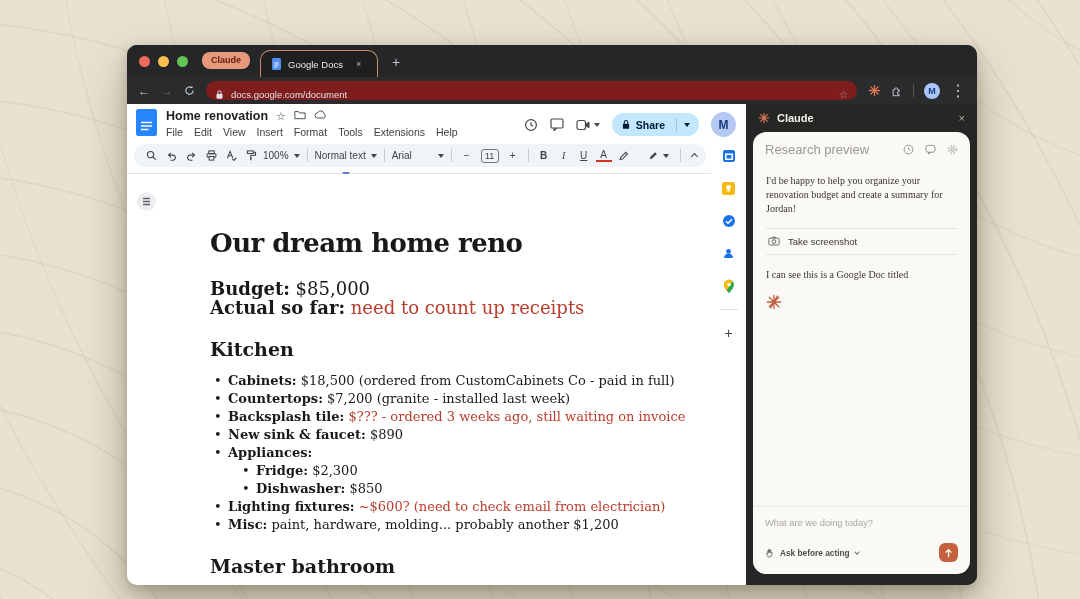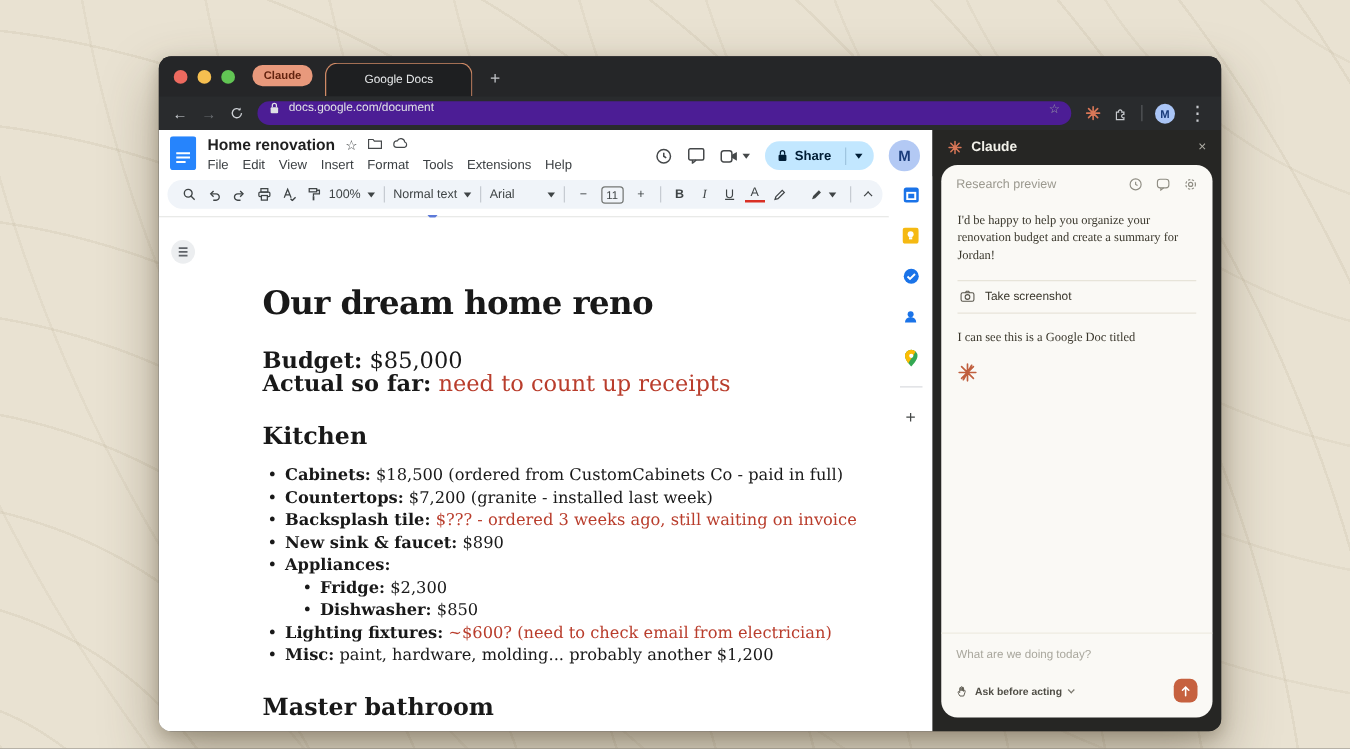--- a/index.html
+++ b/index.html
@@ -24,29 +24,29 @@
   }
   
   .tabstrip { height:32px; background:#252628; display:flex; align-items:flex-end; padding:0 10px; flex:none; }
   .traffic { display:flex; gap:8px; align-items:center; margin:0 14px 10px 2px; }
   .light { width:11px; height:11px; border-radius:50%; }
   .light.red{background:#ed6a5f}.light.yellow{background:#f6bf50}.light.green{background:#62c554}
   .claude-pill { background:#e8997c; color:#63230f; font-size:9px; font-weight:bold; padding:3px 9px 4px; border-radius:8px; margin:0 10px 8px 0; }
   .tab {
     height:27px; display:flex; align-items:center; gap:7px; background:#1e1f21;
     border:1.5px solid #d08a66; border-bottom:none; border-radius:10px 10px 0 0;
-    padding:0 11px; color:#e6e8ea; font-size:9.5px; min-width:118px;flex-direction:column;
+    padding:0 11px; color:#e6e8ea; font-size:9.5px; min-width:118px;
   }
   .tab-close { color:#b7babd; font-size:9px; margin-left:6px; }
   .newtab { color:#c0c3c7; font-size:14px; margin:0 0 7px 14px; }
   
   .navbar { height:27px; background:#292b2d; display:flex; align-items:center; padding:0 11px; gap:11px; flex:none; }
   .nav-arrow { color:#cdd1d5; font-size:12px; line-height:1; }
   .nav-arrow.dim { color:#686b6f; }
-  .urlbox { flex:1; height:19px; background:#4c1d95; border-radius:10px; display:flex; align-items:flex-start; padding:0 9px; gap:7px; color:#dfe1e5; font-size:9.5px; }
+  .urlbox { flex:1; height:19px; background:#7f1d1d; border-radius:10px; display:flex; align-items:flex-end; padding:0 9px; gap:7px; color:#dfe1e5; font-size:9.5px; }
   .url-star { margin-left:auto; color:#9ba0a5; font-size:10px; }
   .nav-right { display:flex; align-items:center; gap:10px; color:#c7cace; }
   .nav-sep { width:1px; height:13px; background:#55585b; }
   .nav-avatar { width:16px; height:16px; border-radius:50%; background:#aac5f6; color:#1a3c7b; font-size:9px; font-weight:bold; display:flex; align-items:center; justify-content:center; }
   
   .content { flex:1; display:flex; min-height:0; }
   .docs { flex:1; min-width:0; background:#fff; display:flex; flex-direction:column; }
   
   .docs-header { height:37px; flex:none; display:flex; align-items:flex-start; padding:5px 10px 0 9px; }
   .docs-head-left { display:flex; flex-direction:column; margin-left:9px; }
@@ -92,21 +92,21 @@
   
   .side-rail { width:35px; flex:none; display:flex; flex-direction:column; align-items:center; padding-top:8px; gap:19px; background:#fff; }
   .rail-div { width:18px; height:1px; background:#dadce0; margin:-4px 0; }
   .rail-plus { color:#444746; font-size:14px; }
   
   .claude { width:231px; flex:none; background:#262624; display:flex; flex-direction:column; }
   .claude-header { height:28px; flex:none; display:flex; align-items:center; gap:7px; padding:0 12px; color:#f2f1ea; font-size:11px; font-weight:bold; }
   .claude-close { margin-left:auto; color:#b0aea6; font-size:11px; font-weight:normal; }
   .claude-card { flex:1; margin:0 7px 11px; background:#faf9f5; border-radius:13px; display:flex; flex-direction:column; min-height:0; overflow:hidden; }
   .card-top { display:flex; align-items:center; padding:10px 12px 4px; flex:none; }
-  .rp-label { font-size:10px; color:#9b998f; }
+  .rp-label { font-size:13px; color:#9b998f; }
   .card-icons { margin-left:auto; display:flex; gap:11px; color:#8f8d83; }
   .user-bubble { margin:7px 11px 0 28px; background:#f0eee5; border-radius:10px; padding:8px 9px; font-size:8.6px; line-height:1.55; color:#3f3f3a; flex:none; }
   .asst { margin:13px 13px 0; font-family:"Liberation Serif", serif; font-size:10px; line-height:1.42; color:#3a372c; flex:none; }
   .tool-row { margin:11px 13px 0; border-top:1px solid #e7e4d9; border-bottom:1px solid #e7e4d9; padding:7px 2px; display:flex; align-items:center; gap:8px; font-size:9.5px; color:#3a372c; flex:none;text-align:right; }
   .spark { margin:12px 13px 0; flex:none; }
   .claude-spacer { flex:1; }
   .input-area { border-top:1px solid #eeece1; padding:11px 12px 12px; flex:none; }
   .placeholder { font-size:9.3px; color:#a9a79d; }
   .input-row { display:flex; align-items:center; margin-top:15px; }
   .mode-btn { display:flex; align-items:center; gap:5px; font-size:8.3px; color:#4f4d45; font-weight:bold; }

